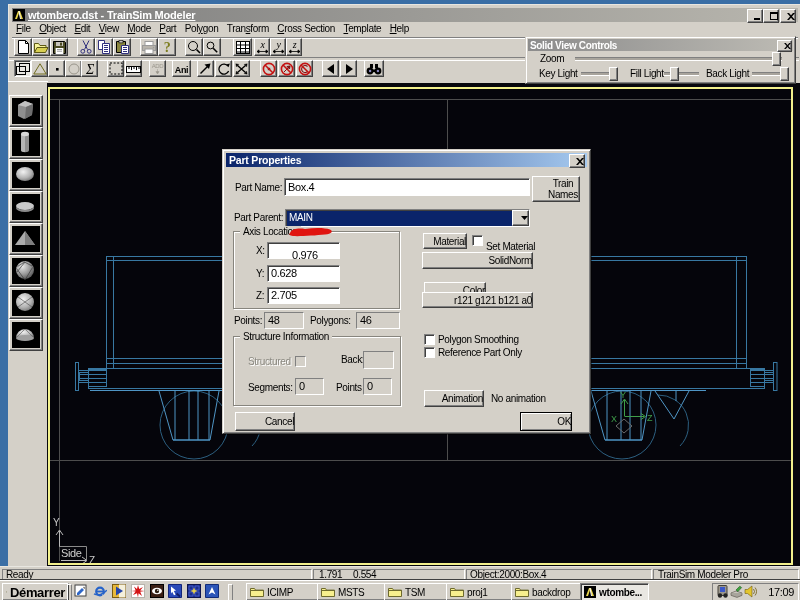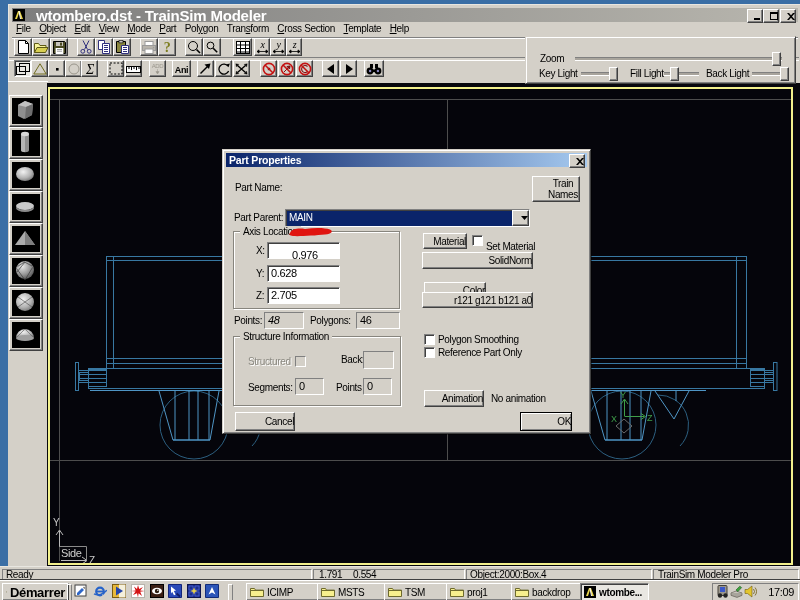--- a/index.html
+++ b/index.html
@@ -41,21 +41,21 @@
 <body>
 
 <div class="abs face" style="left:8px;top:4px;width:792px;height:576px;border-left:1px solid #e8e6e0;border-top:1px solid #e8e6e0;">
 
   <div class="abs" style="left:3px;top:3px;right:3px;height:14px;background:linear-gradient(to right,#7d7d7d,#b8b6ae);display:flex;align-items:center;">
     <svg class="abs" style="left:1px;top:1px" width="12" height="12" viewBox="0 0 12 12">
       <rect width="12" height="12" fill="#000"></rect>
       <path d="M2 10 L5 2 L7 2 L10 10 L8 10 L6 4 L4 10 Z" fill="#e8d44a"></path>
       <path d="M6 2 L7.5 10" stroke="#fff" stroke-width="1" fill="none"></path>
     </svg>
-    <span style="margin-left:24px;color:#fff;font-weight:bold;font-size:15px;letter-spacing:-0.2px;white-space:nowrap;">wtombero.dst - TrainSim Modeler</span>
+    <span style="margin-left:16px;color:#fff;font-weight:bold;font-size:11px;letter-spacing:-0.2px;white-space:nowrap;text-decoration:underline;">wtombero.dst - TrainSim Modeler</span>
     <div class="abs" style="right:2px;top:1px;display:flex;gap:0px;">
       <div class="raised btn-txt" style="width:14px;height:12px;">
         <svg width="8" height="8" viewBox="0 0 8 8">
             <rect x="0" y="6" width="6" height="2" fill="#000"></rect>
           </svg>
       </div>
       <div class="raised btn-txt" style="width:14px;height:12px;">
         <svg width="8" height="8" viewBox="0 0 8 8">
             <path d="M0 0h8v8h-8z M1 2h6v5h-6z" fill="#000" fill-rule="evenodd"></path>
           </svg>
@@ -446,20 +446,28 @@
           <text x="597" y="332" font-size="9" fill="#3f9e4a">Z</text>
           <text x="561" y="333" font-size="9" fill="#3f9e4a">X</text>
           <path d="M574 330l8 7-8 7-8-7z" stroke="#6a6a6a"></path>
         </g>
       </g>
     </svg>
   </div>
 </div>
 
 <div class="abs raised2 face" style="left:525px;top:36px;width:269px;height:46px;">
+  <div class="abs" style="left:2px;top:2px;right:2px;height:12px;background:linear-gradient(to right,#8c8c8c,#bdbbb4);display:flex;align-items:center;">
+    <span style="color:#fff;font-weight:bold;font-size:10px;margin-left:2px;white-space:nowrap;">Solid View Controls</span>
+    <div class="raised btn-txt abs" style="right:1px;top:1px;width:13px;height:10px;">
+      <svg width="7" height="6" viewBox="0 0 8 7">
+          <path d="M0 0l3 3.5L0 7h2l2-2.3L6 7h2L5 3.5 8 0H6L4 2.3 2 0z" fill="#000"></path>
+        </svg>
+    </div>
+  </div>
   <span class="abs lbl" style="left:14px;top:16px;">Zoom</span>
   <div class="abs slider-track" style="left:49px;top:20px;width:207px;"></div>
   <div class="abs slider-thumb" style="left:246px;top:15px;"></div>
   <span class="abs lbl" style="left:13px;top:31px;">Key Light</span>
   <div class="abs slider-track" style="left:55px;top:35px;width:36px;"></div>
   <div class="abs slider-thumb" style="left:83px;top:30px;"></div>
   <span class="abs lbl" style="left:104px;top:31px;">Fill Light</span>
   <div class="abs slider-track" style="left:138px;top:35px;width:35px;"></div>
   <div class="abs slider-thumb" style="left:144px;top:30px;"></div>
   <span class="abs lbl" style="left:180px;top:31px;">Back Light</span>
@@ -471,20 +479,23 @@
   <div class="abs" style="left:3px;top:3px;right:3px;height:14px;background:linear-gradient(to right,#0a246a,#a6caf0);display:flex;align-items:center;">
     <span style="color:#fff;font-weight:bold;font-size:10.5px;letter-spacing:-0.2px;margin-left:3px;white-space:nowrap;">Part Properties</span>
     <div class="raised btn-txt abs" style="right:2px;top:1px;width:14px;height:12px;">
       <svg width="8" height="7" viewBox="0 0 8 7">
           <path d="M0 0l3 3.5L0 7h2l2-2.3L6 7h2L5 3.5 8 0H6L4 2.3 2 0z" fill="#000"></path>
         </svg>
     </div>
   </div>
 
   <span class="abs lbl" style="left:12px;top:32px;">Part Name:</span>
+  <div class="abs sunken" style="left:61px;top:28px;width:244px;height:16px;">
+    <div class="field-txt">Box.4</div>
+  </div>
   <div class="abs raised btn-txt" style="left:309px;top:26px;width:46px;height:24px;">
     <span style="line-height:11px;width:32px;white-space:normal;">Train Names</span>
   </div>
 
   <span class="abs lbl" style="left:11px;top:62px;">Part Parent:</span>
   <div class="abs sunken" style="left:62px;top:59px;width:243px;height:16px;background:#0a246a;">
     <span style="color:#fff;position:absolute;left:3px;top:2px;line-height:12px;">MAIN</span>
     <div class="raised btn-txt abs" style="right:0;top:0;width:15px;height:14px;">
       <svg width="7" height="4" viewBox="0 0 7 4">
           <path d="M0 0h7L3.5 4z" fill="#000"></path>
@@ -507,21 +518,21 @@
       <div class="field-txt" style="padding-top:1px;">0.628</div>
     </div>
     <span class="abs lbl" style="left:22px;top:58px;">Z:</span>
     <div class="abs sunken" style="left:33px;top:55px;width:71px;height:15px;">
       <div class="field-txt" style="padding-top:1px;">2.705</div>
     </div>
   </div>
 
   <span class="abs lbl" style="left:11px;top:165px;">Points:</span>
   <div class="abs sunken-flat" style="left:41px;top:162px;width:38px;height:15px;">
-    <div class="field-txt" style="padding-top:1px;font-style:italic;">48</div>
+    <div class="field-txt" style="padding-top:1px;">48</div>
   </div>
   <span class="abs lbl" style="left:87px;top:165px;">Polygons:</span>
   <div class="abs sunken-flat" style="left:133px;top:162px;width:42px;height:15px;">
     <div class="field-txt" style="padding-top:1px;">46</div>
   </div>
 
   <div class="abs group" style="left:10px;top:186px;width:166px;height:68px;">
     <span class="legend">Structure Information</span>
     <span class="abs lbl" style="left:14px;top:19px;color:#8a8880;text-shadow:1px 1px 0 #fff;">Structured</span>
     <div class="abs sunken-flat" style="left:61px;top:19px;width:9px;height:9px;"></div>

